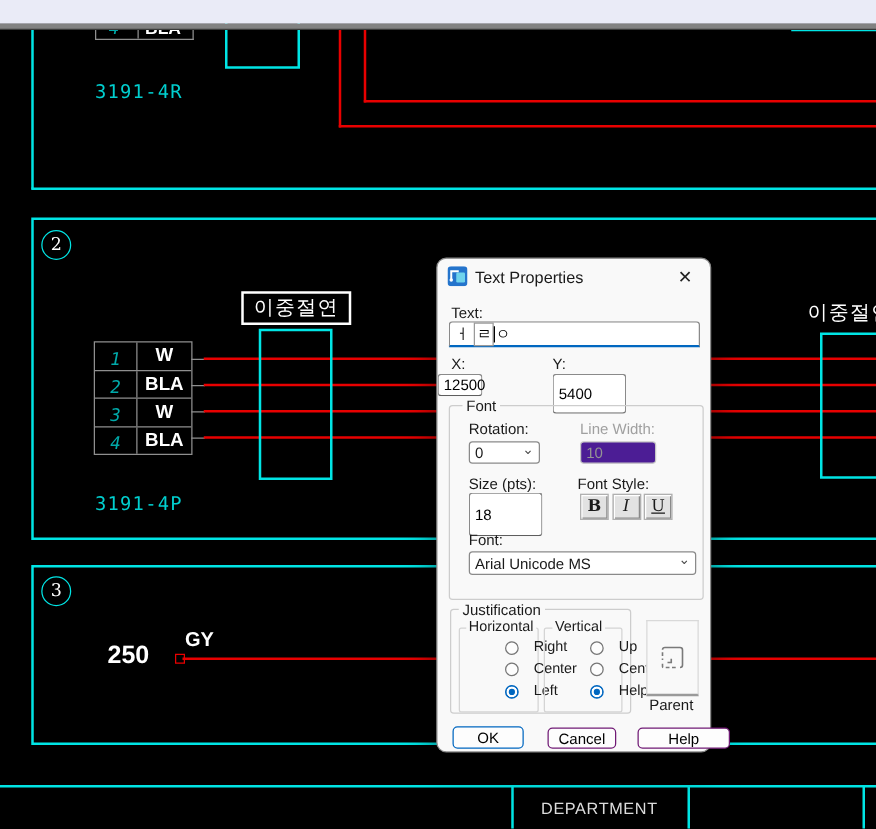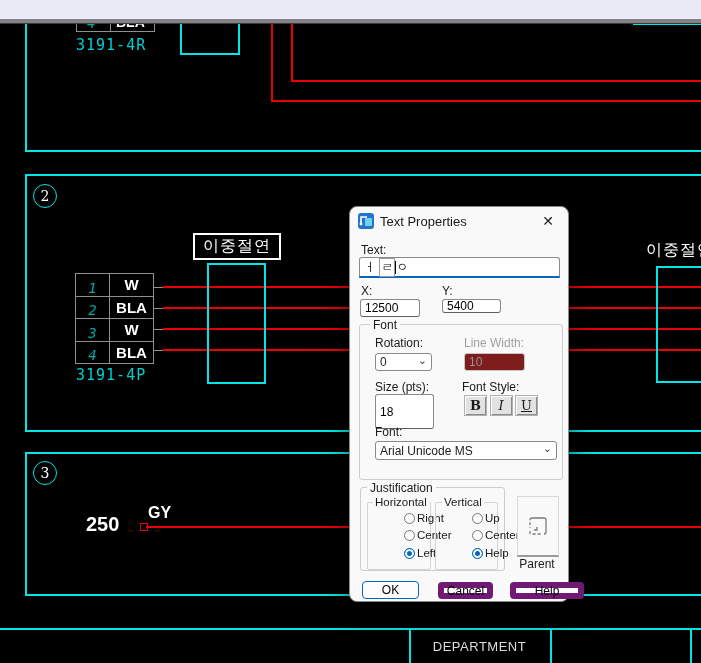--- a/index.html
+++ b/index.html
@@ -12,21 +12,21 @@
   
   .win-topbar{left:0;top:0;width:701px;height:19px;background:#eaebf7;z-index:50;}
   .win-graystrip{left:0;top:19px;width:701px;height:4px;background:#828282;border-bottom:1px solid #3a3a3a;z-index:50;}
   
   .canvas{left:0;top:0;width:701px;height:663px;background:#000;overflow:hidden;z-index:1;}
   .cy-h{background:#00e5e5;height:2px;}
   .cy-v{background:#00e5e5;width:2px;}
   .red-h{background:#e80000;height:2px;}
   .red-v{background:#e80000;width:2px;}
   .gray-h{background:#8f8f8f;height:1px;}
-  .cad-cyan{color:#00cfcf;font-family:"DejaVu Sans Mono",monospace;font-size:15px;letter-spacing:1px;}
+  .cad-cyan{color:#00cfcf;font-family:"DejaVu Sans Mono",monospace;font-size:15px;letter-spacing:1px;margin-top:28px;}
   .cad-white{color:#fff;font-weight:bold;font-family:"Liberation Sans",sans-serif;}
   .sec-box{border:2px solid #00e5e5;background:transparent;}
   .circ-num{width:22px;height:22px;border:1.5px solid #00e5e5;border-radius:50%;
     display:flex;align-items:center;justify-content:center;color:#fff;
     font-family:"DejaVu Serif",serif;font-size:14px;}
   .conn-box{border:2px solid #00e5e5;background:transparent;}
   .ins-label{border:2px solid #fff;color:#fff;font-size:16px;display:flex;align-items:center;justify-content:center;letter-spacing:1px;}
   .pin-table{border:1px solid #8f8f8f;}
   .pin-row{display:flex;border-top:1px solid #8f8f8f;height:21.5px;}
   .pin-row:first-child{border-top:none;}
@@ -37,38 +37,38 @@
   
   .dialog{left:349px;top:206px;width:218px;height:394px;background:#f9f9f9;
     border:1px solid #8a8a8a;border-radius:8px;box-shadow:0 10px 26px rgba(0,0,0,.55);
     z-index:40;font-size:12px;color:#1a1a1a;}
   .dlg-title{left:30px;top:7px;font-size:13px;}
   .dlg-close{right:8px;top:4px;width:24px;height:20px;display:flex;align-items:center;justify-content:center;
     font-size:14px;color:#222;cursor:default;}
   .field{background:#fff;border:1px solid #8a8a8a;border-bottom-color:#5e5e5e;border-radius:3px;
     font-size:12px;color:#000;display:flex;align-items:center;padding:0 4px;box-sizing:border-box;}
   .field.focused{border-bottom:2px solid #0067c0;border-radius:3px 3px 0 0;}
-  .field.disabled{background:#7f1d1d;border-color:#c6c6c6;color:#949494;}
+  .field.disabled{background:#4c1d95;border-color:#c6c6c6;color:#949494;}
   .combo{background:#fff;border:1px solid #8a8a8a;border-radius:3px;display:flex;align-items:center;
     padding:0 4px;box-sizing:border-box;font-size:12px;justify-content:space-between;}
   .chev{color:#444;font-size:11px;line-height:1;transform:translateY(-2px);}
   .groupbox{border:1px solid #cdcdcd;border-radius:3px;}
   .grouplabel{background:#f9f9f9;padding:0 3px;font-size:12px;}
   .subgroup{border:1px solid #d4d4d4;border-radius:2px;}
   .sublabel{background:#f9f9f9;padding:0 2px;font-size:11.5px;}
   .biu{width:21px;height:19px;background:#e2e2e2;border:1px solid #b0b0b0;
     box-shadow:inset 1px 1px 0 #fff,inset -1px -1px 0 #8a8a8a;
     display:flex;align-items:center;justify-content:center;
     font-family:"DejaVu Serif",serif;font-size:13px;}
-  .radio-row{display:flex;align-items:center;gap:2px;position:absolute;padding-left:33px;}
+  .radio-row{display:flex;align-items:center;gap:12px;position:absolute;padding-left:33px;}
   .radio{width:11px;height:11px;border-radius:50%;border:1px solid #767676;background:#fdfdfd;box-sizing:border-box;}
   .radio.checked{background:#0067c0;border:1px solid #0067c0;box-shadow:inset 0 0 0 2px #fff;}
   .radio-label{font-size:11.5px;}
   .btn{display:flex;align-items:center;justify-content:center;background:#fdfdfd;
-    border:6px solid #701a75;border-radius:4px;font-size:12px;color:#000;box-sizing:border-box;}
+    border:1px solid #701a75;border-radius:4px;font-size:12px;color:#000;box-sizing:border-box;}
   .btn.default{border:1.5px solid #0067c0;}
   .parent-btn{border:1px solid #d9d9d9;border-bottom:2px solid #9a9a9a;background:#f9f9f9;
     display:flex;align-items:center;justify-content:center;}
   .caret{display:inline-block;width:1px;height:13px;background:#000;vertical-align:middle;}
   .compose{border:1px solid #9a9a9a;padding:0 1px;}
 </style>
 </head>
 <body>
 
 <div class="abs canvas">
@@ -173,22 +173,22 @@
   <div class="abs" style="left:11px;top:36px">Text:</div>
   <div class="abs field focused" style="left:9px;top:50px;width:201px;height:21px">
     <span style="white-space:pre">ㅓ </span>
       <span class="compose">ㄹ</span>
       <span class="caret"></span>
       <span>ㅇ</span>
   </div>
 
   <div class="abs" style="left:11px;top:77px">X:</div>
   <div class="abs" style="left:92px;top:77px">Y:</div>
-  <div class="abs field" style="left:10px;top:92px;width:60px;height:18px">12500</div>
-  <div class="abs field" style="left:92px;top:92px;width:59px;height:14px">5400</div>
+  <div class="abs field" style="left:0;top:92px;width:36px;height:18px">12500</div>
+  <div class="abs field" style="left:92px;top:92px;width:59px;height:32px">5400</div>
 
   <div class="abs groupbox" style="left:9px;top:117px;width:202px;height:154px"></div>
   <div class="abs grouplabel" style="left:20px;top:111px">Font</div>
 
   <div class="abs" style="left:25px;top:129px">Rotation:</div>
   <div class="abs combo" style="left:25px;top:146px;width:57px;height:18px">
     <span>0</span>
     <span class="chev">⌄</span>
   </div>
 

